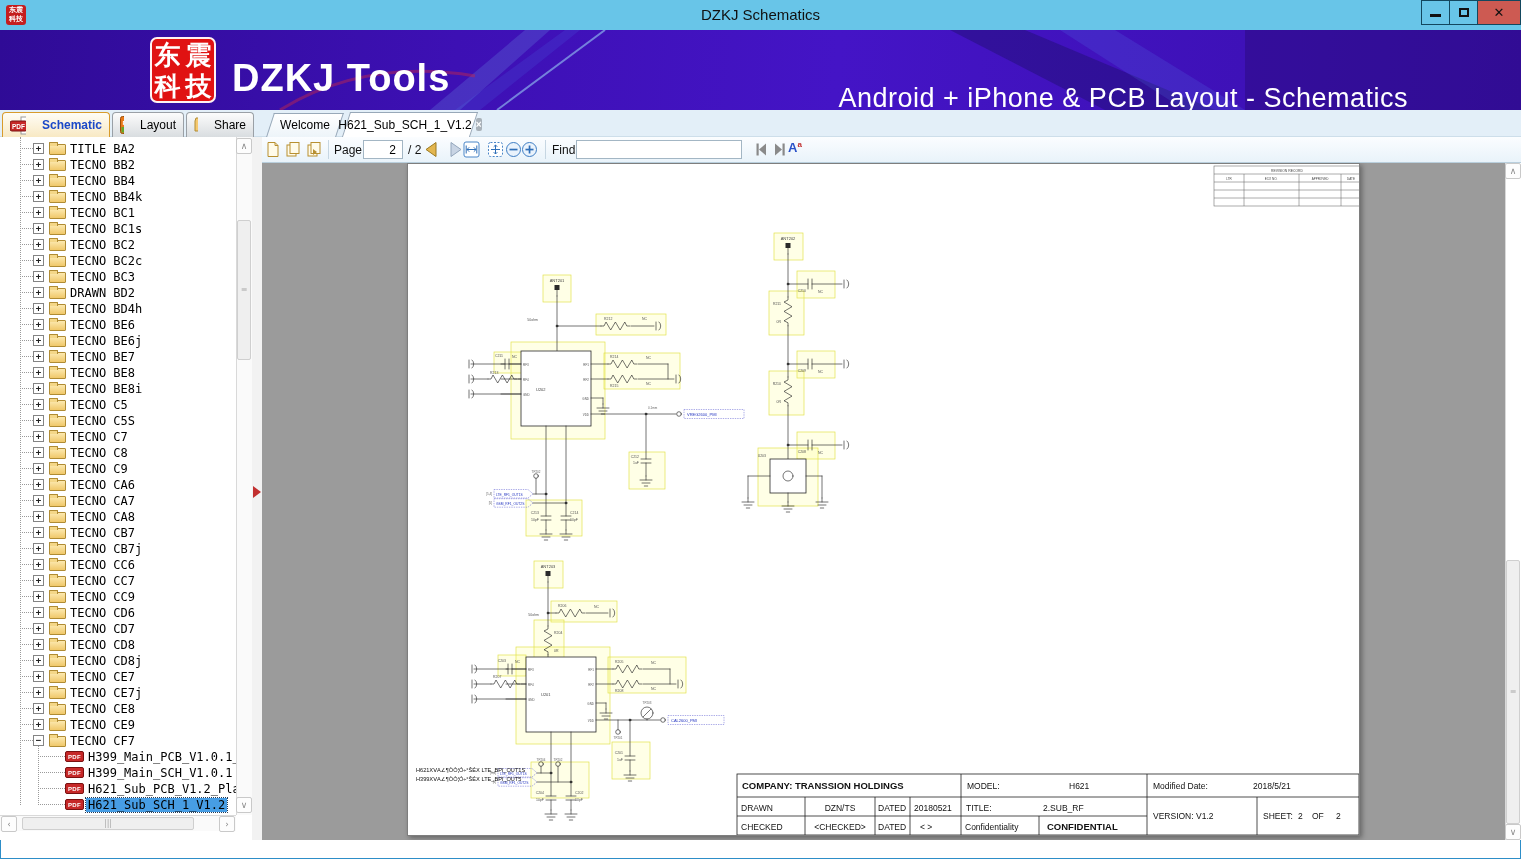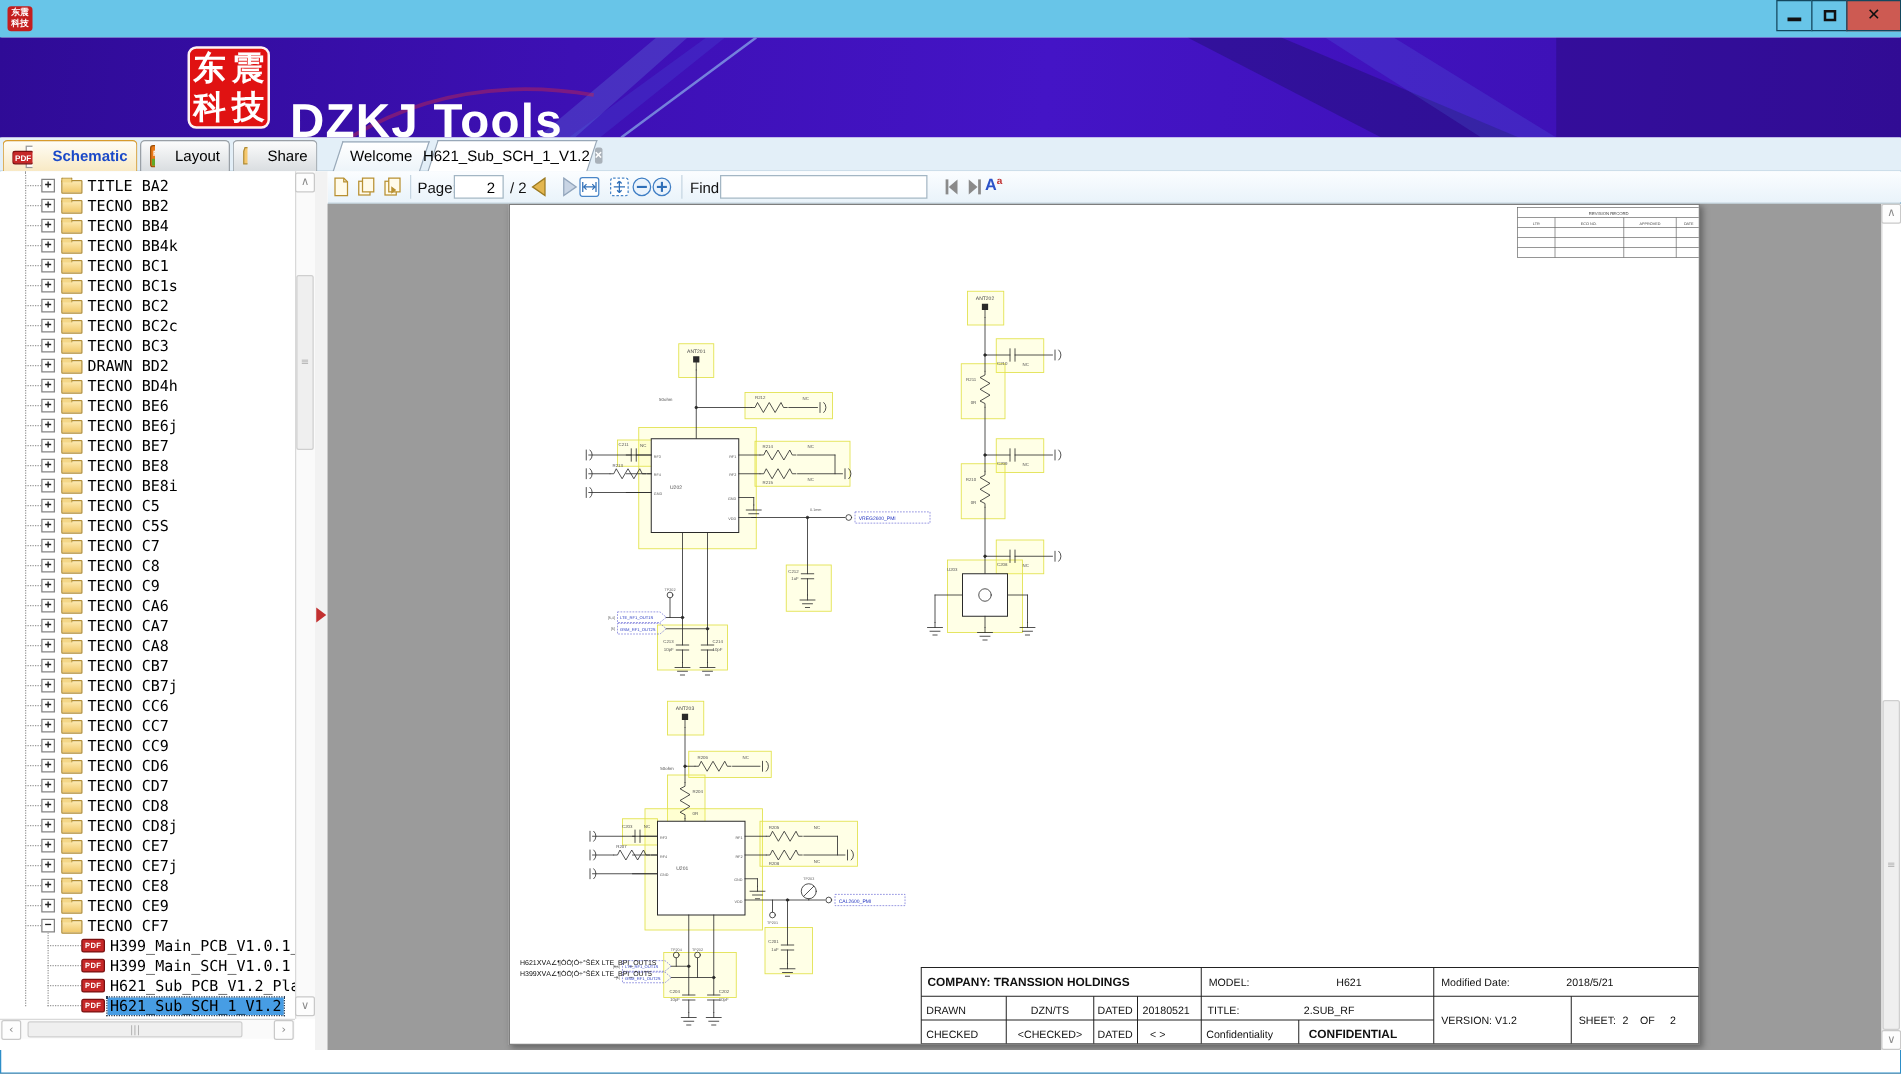--- a/index.html
+++ b/index.html
@@ -19,21 +19,21 @@
   .glyph-max{width:10px;height:9px;border:2px solid #111;}
   .glyph-x{font:bold 13px "DejaVu Sans",sans-serif;color:#111;}
   
   .banner{position:absolute;left:0;top:30px;width:1521px;height:80px;
     background:linear-gradient(95deg,#2f0b96 0%,#3d10b4 30%,#4414c6 55%,#3a0fae 100%);overflow:hidden;}
   .banner svg{position:absolute;left:0;top:0;}
   .logo{position:absolute;left:150px;top:7px;width:66px;height:66px;background:#e01212;border:2px solid #fff2f2;
     border-radius:7px;display:grid;grid-template-columns:1fr 1fr;align-items:center;justify-items:center;
     color:#fff;font:bold 26px/26px "DejaVu Sans",sans-serif;}
   .brand{position:absolute;left:232px;top:48px;transform:translateY(-50%);color:#fff;
-    font-size:38px;font-weight:bold;letter-spacing:1px;margin-top:20px;}
+    font-size:38px;font-weight:bold;letter-spacing:1px;}
   .tagline{position:absolute;right:113px;top:68px;transform:translateY(-50%);color:#fff;
     font-size:27px;letter-spacing:.5px;}
   
   .tabsrow{position:absolute;left:0;top:110px;width:1521px;height:27px;background:#e3eff8;border-bottom:1px solid #cddeea;}
   .app-tab{position:absolute;top:2px;height:25px;border:1px solid #9aa0a6;border-bottom:none;border-radius:4px 4px 0 0;
     background:linear-gradient(#fcfcfc,#d9dde0);display:flex;align-items:center;gap:16px;padding:0 7px;
     font-size:12px;color:#000;}
   #tab-schematic{left:2px;width:108px;border-color:#d89b2c;background:linear-gradient(#fffdf6,#f8e9c4);
     color:#1b49c8;font-weight:bold;}
   #tab-layout{left:112px;width:72px;} #tab-share{left:186px;width:68px;}
@@ -110,20 +110,21 @@
   .tbt{font-size:8.5px;fill:#111;} .tbt-b{font-size:9.5px;font-weight:bold;fill:#111;}
   .rvt{font-size:3.4px;fill:#444;} .rvh{font-size:3px;fill:#444;}
 </style>
 </head>
 <body>
 
 <div class="window">
 
   <div class="titlebar">
     <div class="app-ico">东震<br>科技</div>
+    <div class="title">DZKJ Schematics</div>
     <div class="winbtn" id="btn-min">
         <span class="glyph-min"></span>
       </div>
     <div class="winbtn" id="btn-max">
         <span class="glyph-max"></span>
       </div>
     <div class="winbtn" id="btn-close">
         <span class="glyph-x">✕</span>
       </div>
   </div>
@@ -138,20 +139,21 @@
       <rect x="1245" y="0" width="276" height="80" fill="rgba(30,8,90,.30)"></rect>
       <path d="M280,80 Q365,28 475,46" stroke="rgba(200,40,70,.45)" stroke-width="3" fill="none"></path>
     </svg>
     <div class="logo">
       <span>东</span>
         <span>震</span>
         <span>科</span>
         <span>技</span>
     </div>
     <div class="brand">DZKJ Tools</div>
+    <div class="tagline">Android + iPhone &amp; PCB Layout - Schematics</div>
   </div>
 
   <div class="tabsrow">
     <div class="app-tab" id="tab-schematic">
       <svg width="26" height="19">
         <rect x="11" y="1" width="12" height="17" fill="#fff" stroke="#999"></rect>
         <path d="M18 1 l5 5 h-5 z" fill="#ddd" stroke="#999"></path>
         <rect x="0" y="5" width="17" height="10" rx="2" fill="#c62828" stroke="#7a1010"></rect>
         <text x="8.5" y="12.5" font-size="6.5" fill="#fff" text-anchor="middle" font-weight="bold">PDF</text>
       </svg>

